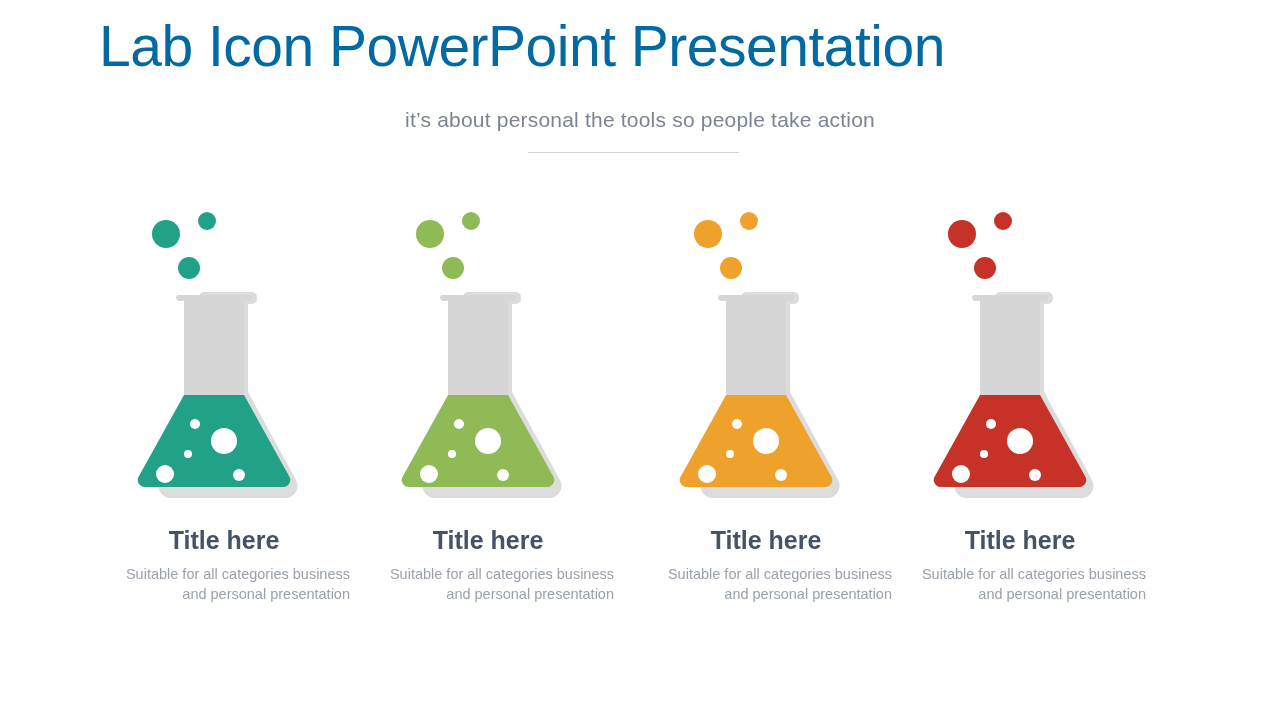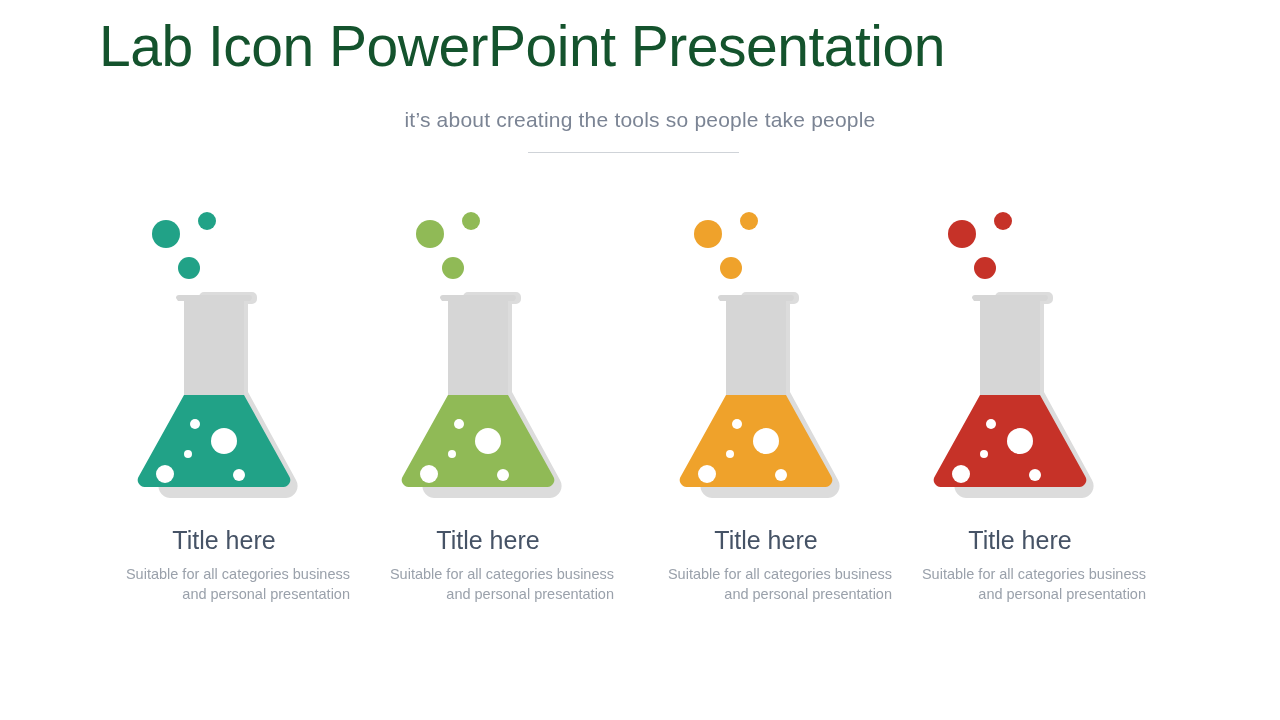--- a/index.html
+++ b/index.html
@@ -101,21 +101,21 @@
   }
 
   .card-title {
     position: absolute;
     left: 0;
     top: 328px;
     width: 280px;
     text-align: center;
     font-size: 25px;
     line-height: 32px;
-    font-weight: 400;
+    font-weight: 700;
     color: #465366;
   }
 
   .card-desc {
     position: absolute;
     left: 14px;
     top: 368px;
     width: 252px;
     text-align: right;
     font-size: 14.5px;
@@ -123,22 +123,22 @@
     font-weight: 400;
     color: #9aa1ab;
   }
 </style>
 </head>
 <body>
 
 <div class="slide" style="background: rgb(255, 255, 255);">
 
   <div class="header">
-    <div class="slide-title" style="color: #14532d; text-align: right;">Lab Icon PowerPoint Presentation</div>
-    <div class="slide-subtitle" style="color: rgb(123, 132, 148);">it’s about creating the tools so people take people</div>
+    <div class="slide-title" style="color: #0369a1; text-align: right;">Lab Icon PowerPoint Presentation</div>
+    <div class="slide-subtitle" style="color: rgb(123, 132, 148);">it’s about personal the tools so people take action</div>
     <div class="title-divider" style="background: rgb(207, 211, 216);"></div>
   </div>
 
   <div class="columns">
 
     <div class="column c0">
       <div class="flask-wrap">
         <svg class="flask-svg" viewBox="0 0 200 310" xmlns="http://www.w3.org/2000/svg">
           <g>
             <circle class="acc" cx="42" cy="38" r="14" fill="#21a287"></circle>

